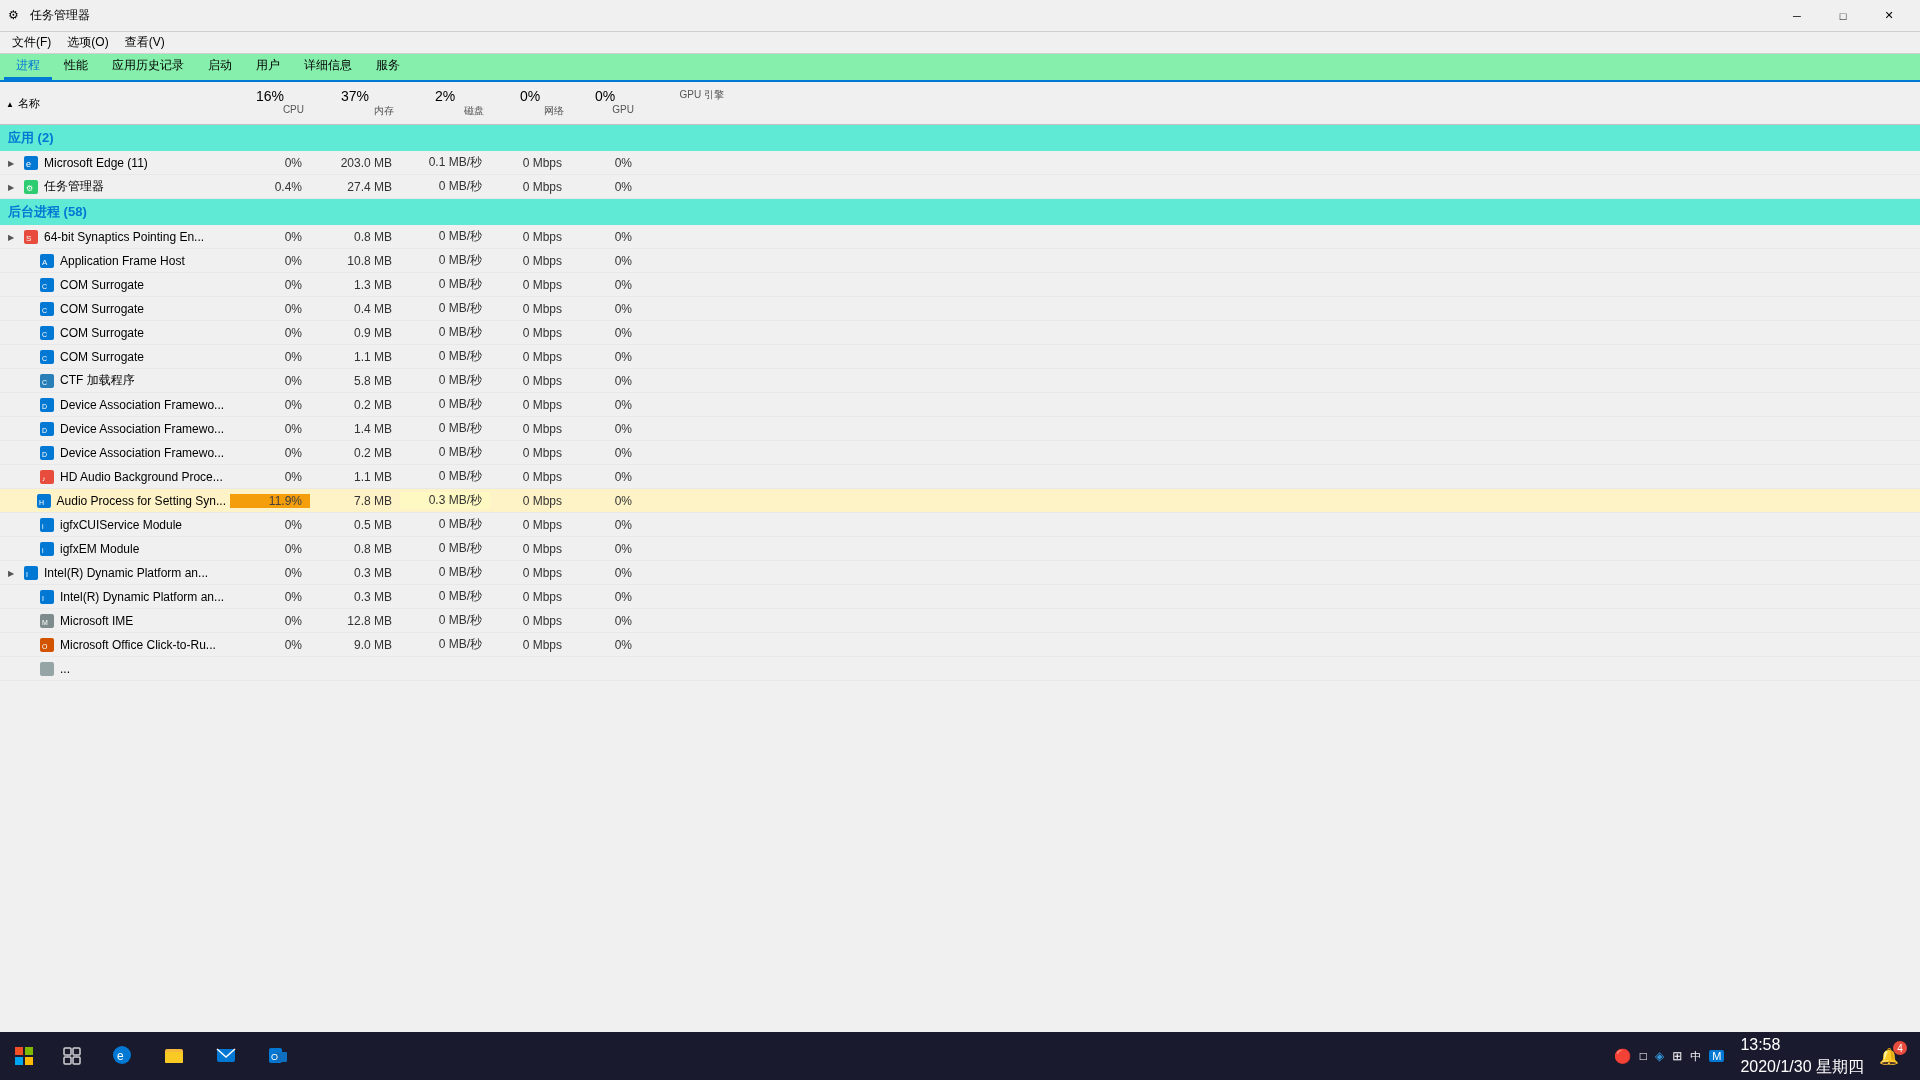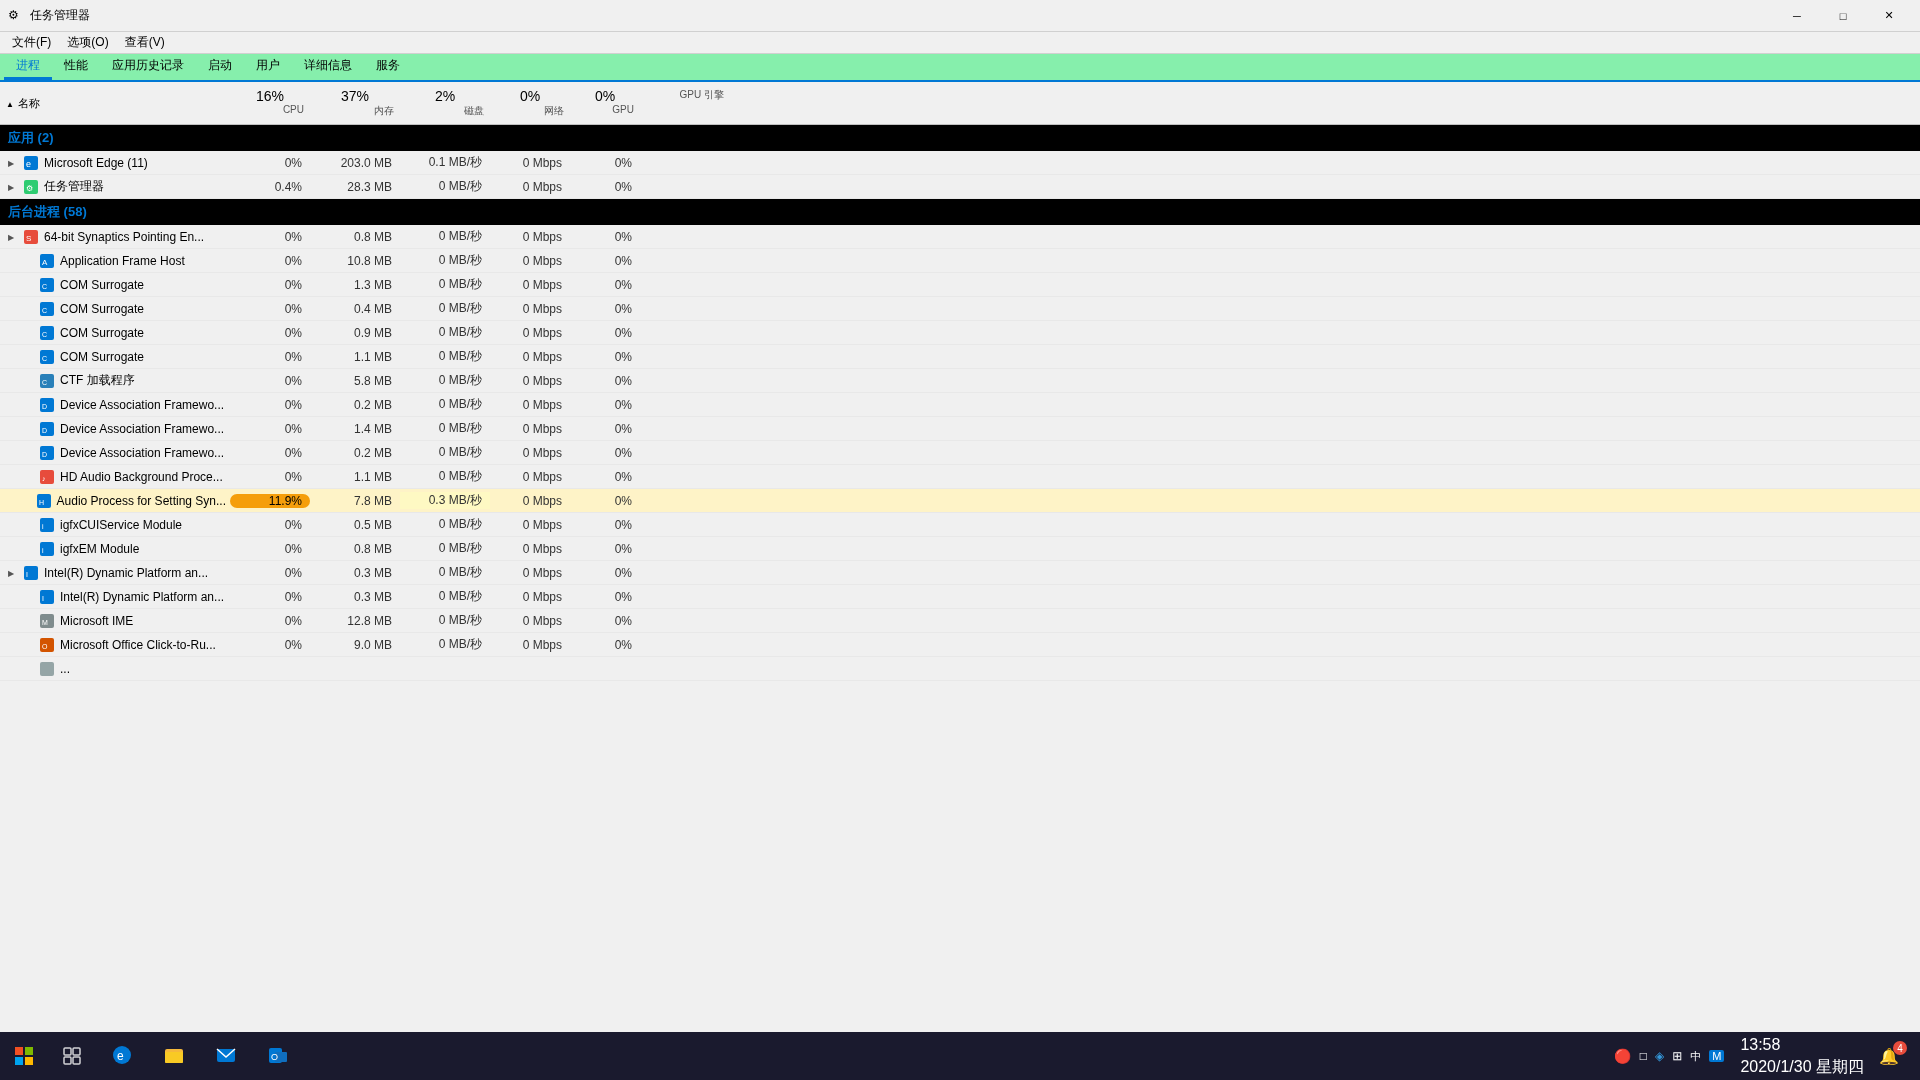--- a/index.html
+++ b/index.html
@@ -92,21 +92,21 @@
     
     .process-list {
       overflow-y: auto;
       flex: 1;
     }
     .section-header {
       padding: 4px 8px;
       font-size: 13px;
       color: #0078d4;
       font-weight: 600;
-      background: #000000;
+      background: #5eead4;
     }
     .process-row {
       display: grid;
       grid-template-columns: 230px 80px 90px 90px 80px 70px 90px 1fr;
       border-bottom: 1px solid #e8e8e8;
       align-items: center;
       height: 24px;
     }
     .process-row.highlighted { background: #fef3c7; }
     .process-name {
@@ -309,21 +309,21 @@
         <span class="expand-arrow chevron-right"></span>
         <span class="process-icon">
           <svg width="14" height="14" viewBox="0 0 14 14">
               <rect width="14" height="14" rx="2" fill="#2ecc71"></rect>
               <text x="2" y="11" font-size="8" fill="white">⚙</text>
             </svg>
         </span>
         <span>任务管理器</span>
       </div>
       <div class="process-cell">0.4%</div>
-      <div class="process-cell">28.3 MB</div>
+      <div class="process-cell">27.4 MB</div>
       <div class="process-cell">0 MB/秒</div>
       <div class="process-cell">0 Mbps</div>
       <div class="process-cell">0%</div>
       <div class="process-cell"></div>
       <div class="process-cell"></div>
     </div>
 
     <div class="section-header">后台进程 (58)</div>
 
     <div class="process-row">
@@ -550,21 +550,21 @@
       <div class="process-name">
         <span style="width:20px; display:inline-block;"></span>
         <span class="process-icon">
           <svg width="14" height="14" viewBox="0 0 14 14">
               <rect width="14" height="14" rx="2" fill="#0078d4"></rect>
               <text x="2" y="11" font-size="7" fill="white">H</text>
             </svg>
         </span>
         <span>Audio Process for Setting Syn...</span>
       </div>
-      <div class="process-cell" style="background:#f59e0b; color:#000000;border-radius:7px;">11.9%</div>
+      <div class="process-cell" style="background:#f59e0b; color:#404040;">11.9%</div>
       <div class="process-cell">7.8 MB</div>
       <div class="process-cell" style="background:#fef9c3;">0.3 MB/秒</div>
       <div class="process-cell">0 Mbps</div>
       <div class="process-cell">0%</div>
       <div class="process-cell"></div>
       <div class="process-cell"></div>
     </div>
 
     <div class="process-row">
       <div class="process-name">

